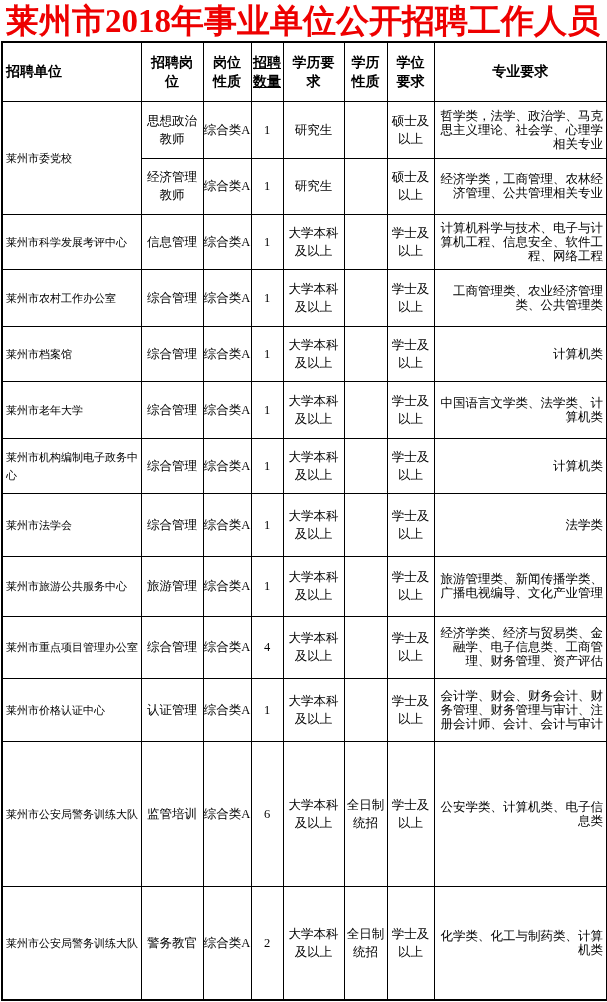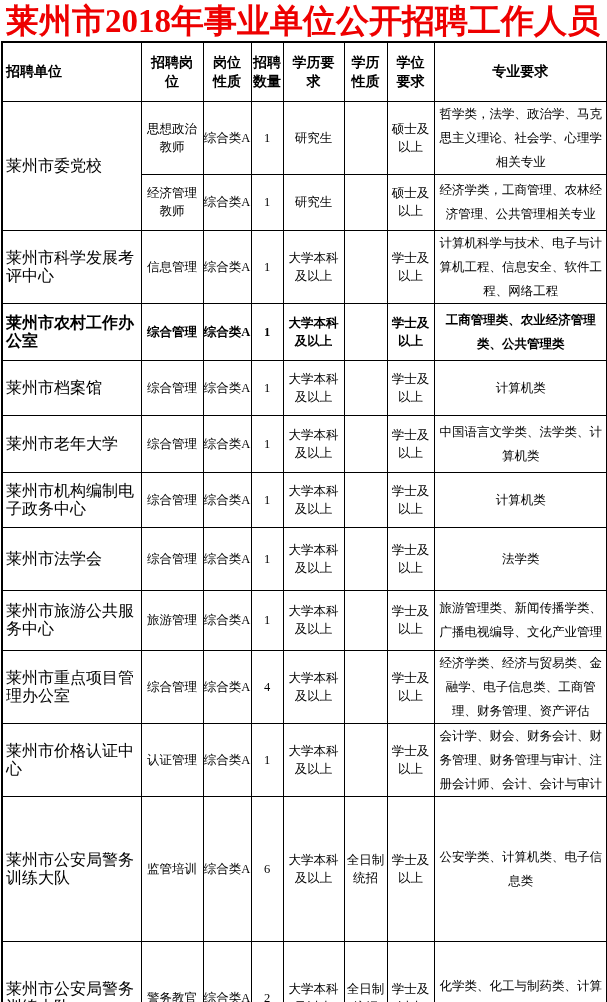--- a/index.html
+++ b/index.html
@@ -38,41 +38,41 @@
     word-break: break-all;
   }
   thead tr { height: 59px; }
   th {
     font-size: 14px;
     font-weight: bold;
     line-height: 19px;
     padding: 0 3px;
   }
   th.th-unit { text-align: left; }
-  th.th-count { padding: 0; }
+  th.th-count { padding: 0; text-decoration: underline; }
   td {
     font-size: 12.5px;
     line-height: 18px;
     padding: 0 3px;
   }
   td.td-unit {
     text-align: left;
-    font-size: 16px;
+    font-size: 11px;
     padding: 0 2px 0 3px;
   }
   td.td-type, td.td-count, td.td-edunature, td.td-degree { padding: 0; }
   td.td-major {
-    text-align: center;
+    text-align: right;
     padding: 0 3px 0 4px;
-    line-height: 24px;
+    line-height: 14px;
   }
   tbody tr:nth-child(1)  { height: 57px; }
   tbody tr:nth-child(2)  { height: 56px; padding-left: 20px; }
   tbody tr:nth-child(3)  { height: 55px; }
-  tbody tr:nth-child(4)  { height: 57px; font-weight: bold; }
+  tbody tr:nth-child(4)  { height: 57px; }
   tbody tr:nth-child(5)  { height: 55px; }
   tbody tr:nth-child(6)  { height: 57px; }
   tbody tr:nth-child(7)  { height: 55px; }
   tbody tr:nth-child(8)  { height: 63px; }
   tbody tr:nth-child(9)  { height: 60px; }
   tbody tr:nth-child(10) { height: 62px; margin-top: 38px; }
   tbody tr:nth-child(11) { height: 63px; }
   tbody tr:nth-child(12) { height: 145px; }
   tbody tr:nth-child(13) { height: 114px; }
 </style>

